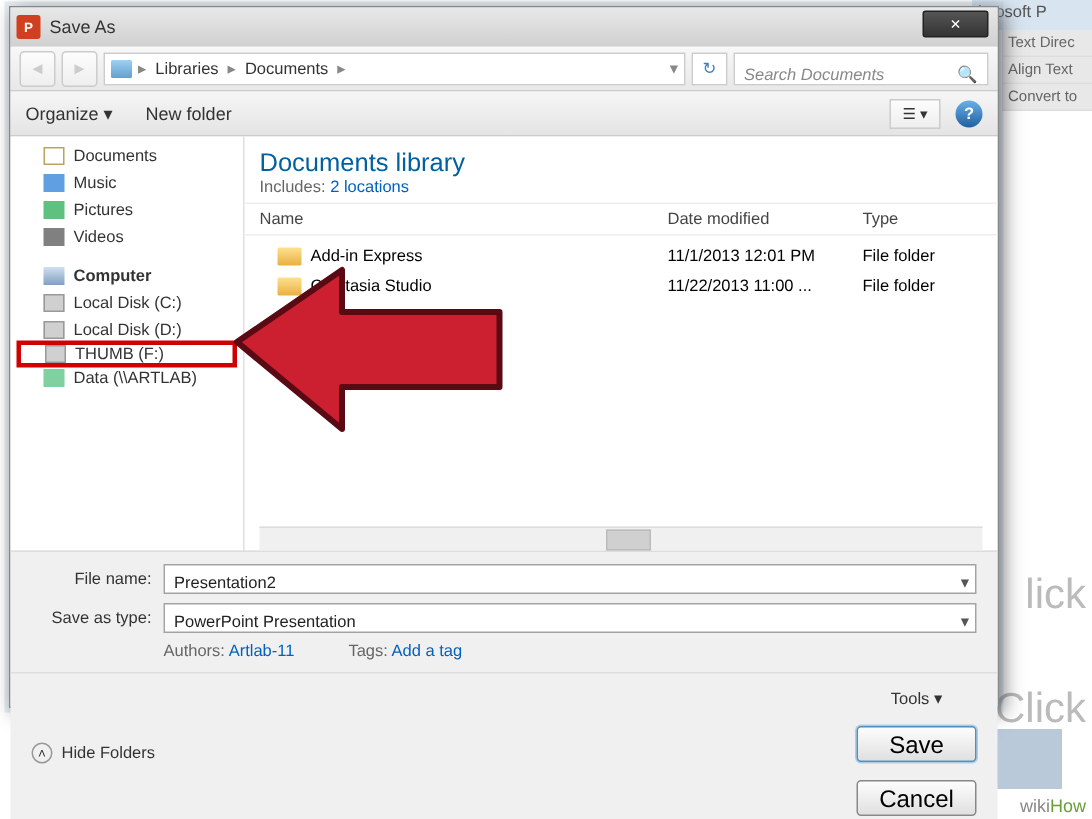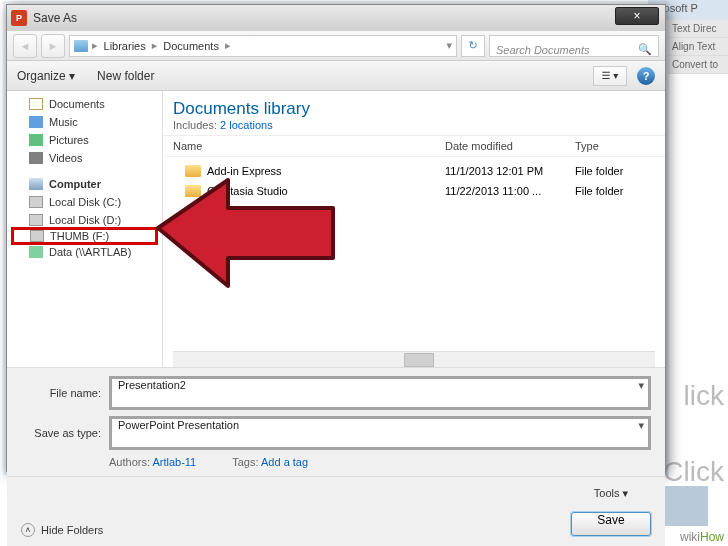--- a/index.html
+++ b/index.html
@@ -68,32 +68,32 @@
 .row .fname { flex: 1; display: flex; align-items: center; gap: 6px; padding-left: 12px; }
 .row .fdate { width: 130px; }
 .row .ftype { width: 80px; }
 .foldicon { width: 16px; height: 12px; background: linear-gradient(#ffe090,#e8b040); border-radius: 1px; }
 .hscroll { height: 16px; background: #f0f0f0; border-top: 1px solid #ddd; margin: auto 10px 0 10px; position: relative; }
 .hscroll .thumb { position: absolute; left: 48%; width: 30px; height: 14px; top: 1px; background: #d0d0d0; border: 1px solid #bbb; }
 
 .fields { padding: 8px 14px; font-size: 11px; background: #f0f0f0; border-top: 1px solid #ddd; }
 .frow { display: flex; align-items: center; margin-bottom: 6px; gap: 8px; }
 .frow .lbl { width: 80px; text-align: right; color: #333; }
-.frow .inp { flex: 1; height: 34px; border: 3px solid #a3a3a3; background: #fff; padding: 0 6px; display: flex; align-items: flex-start; color: #222; position: relative; }
+.frow .inp { flex: 1; height: 20px; border: 1px solid #a3a3a3; background: #fff; padding: 0 6px; display: flex; align-items: flex-end; color: #222; position: relative; }
 .frow .inp .drop { position: absolute; right: 4px; color: #555; }
 .meta { display: flex; gap: 36px; padding-left: 88px; margin-top: 4px; }
 .meta span { color: #666; }
 .meta a { color: #0060c0; text-decoration: none; }
 
 .footer { display: flex; align-items: center; padding: 10px 14px 12px 14px; font-size: 12px; background: #f0f0f0; border-top: 1px solid #ddd; }
 .hidefolders { display: flex; align-items: center; gap: 6px; color: #333; font-size: 11px; }
 .hidefolders .chev { width: 14px; height: 14px; border: 1px solid #999; border-radius: 50%; display: flex; align-items: center; justify-content: center; font-size: 9px; }
 .footer .right { margin-left: auto; display: flex; align-items: center; gap: 12px; flex-direction: column; }
 .tools { font-size: 11px; color: #333; }
-.btn { width: 80px; height: 24px; border: 1px solid #888; background: linear-gradient(#fdfdfd,#e0e0e0); border-radius: 3px; font-size: 12px; display: flex; align-items: flex-start; justify-content: center; }
+.btn { width: 80px; height: 24px; border: 1px solid #888; background: linear-gradient(#fdfdfd,#e0e0e0); border-radius: 3px; font-size: 16px; display: flex; align-items: flex-end; justify-content: center; }
 .btn.primary { border: 1px solid #5090c0; box-shadow: 0 0 0 1px rgba(80,150,200,0.4); }
 
 .arrow { position: absolute; top: 168px; left: 148px; pointer-events: none; }
 
 .wiki { position: absolute; right: 4px; bottom: 2px; font-size: 12px; color: #888; }
 .wiki b { color: #6a9e3a; font-weight: normal; }
 </style>
 </head>
 <body>
 

